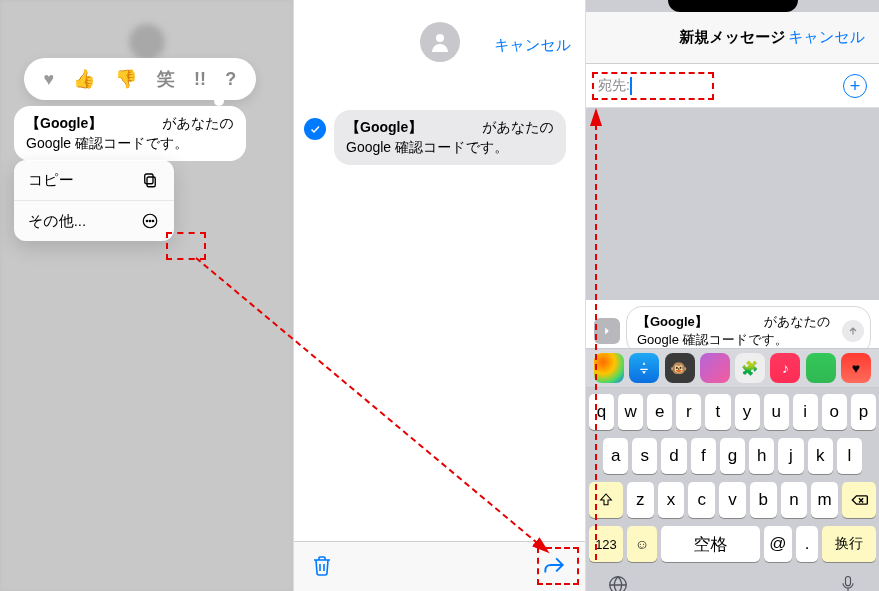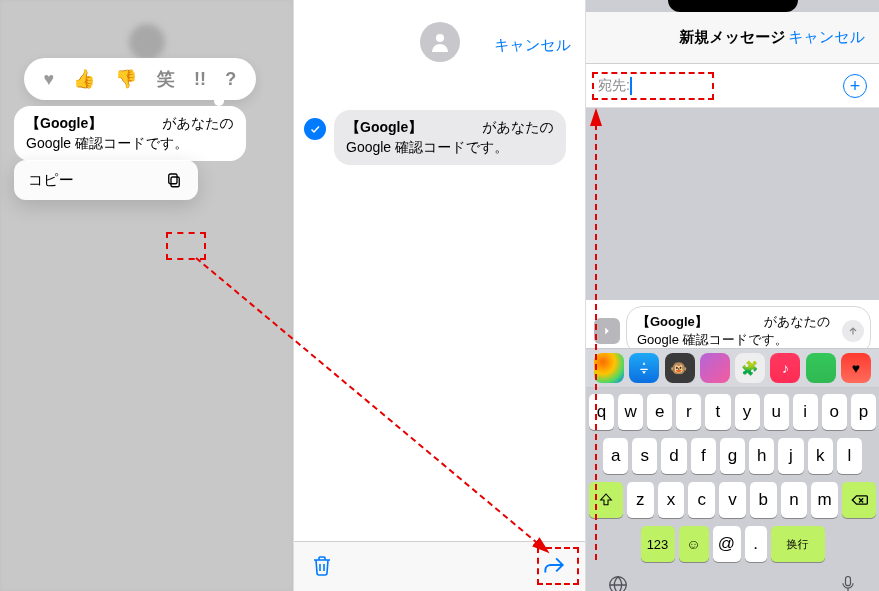--- a/index.html
+++ b/index.html
@@ -11,21 +11,21 @@
 
 
 .p1-blur{position:absolute;inset:0;background:#c8c8c8;filter:blur(2px)}
 .p1-avatar-blur{position:absolute;top:24px;left:50%;transform:translateX(-50%);width:36px;height:36px;border-radius:50%;background:#a8a8a8;filter:blur(3px)}
 .reactions{position:absolute;top:58px;left:24px;width:232px;height:42px;background:#fff;border-radius:21px;display:flex;align-items:center;justify-content:space-around;padding:0 10px;box-shadow:0 4px 12px rgba(0,0,0,.1)}
 .reactions span{font-size:18px;color:#888}
 .reactions .tail{position:absolute;bottom:-6px;right:32px;width:10px;height:10px;background:#fff;border-radius:50%}
 .reactions .tail2{position:absolute;bottom:-14px;right:26px;width:5px;height:5px;background:#fff;border-radius:50%}
 .msg1{position:absolute;top:106px;left:14px;width:232px;background:#fff;border-radius:16px;padding:8px 12px;font-size:14px;line-height:1.4;color:#000}
 .msg1 .redact{display:inline-block;width:60px;height:12px;background:#fff}
-.menu1{position:absolute;top:160px;left:14px;width:184px;background:rgba(255,255,255,.92);border-radius:12px;overflow:hidden;box-shadow:0 6px 20px rgba(0,0,0,.15)}
+.menu1{position:absolute;top:160px;left:14px;width:160px;background:rgba(255,255,255,.92);border-radius:12px;overflow:hidden;box-shadow:0 6px 20px rgba(0,0,0,.15)}
 .menu1 .row{display:flex;align-items:center;justify-content:space-between;padding:10px 14px;font-size:15px;color:#000;border-bottom:1px solid rgba(0,0,0,.08)}
 .menu1 .row:last-child{border-bottom:none}
 .menu1 .icon{width:20px;height:20px;display:flex;align-items:center;justify-content:center;font-size:16px;color:#000}
 .red-box1{position:absolute;top:232px;left:166px;width:40px;height:28px;border:2px dashed #e60000;pointer-events:none}
 
 
 .p2-head{position:absolute;top:0;left:0;right:0;height:82px;display:flex;flex-direction:column;align-items:center;padding-top:22px}
 .p2-avatar{width:40px;height:40px;border-radius:50%;background:#c8c8cc;display:flex;align-items:center;justify-content:center}
 .p2-avatar svg{width:24px;height:24px;fill:#fff}
 .p2-cancel{position:absolute;top:36px;right:14px;font-size:15px;color:#007aff}
@@ -66,26 +66,26 @@
 .a3{background:linear-gradient(135deg,#b565d8,#f45b9f)}
 .a4{background:#eee}
 .a5{background:linear-gradient(#ff375f,#ff2d55);color:#fff}
 .a6{background:linear-gradient(#34c759,#30b853)}
 .a7{background:linear-gradient(#ff3b30,#ff6b5b)}
 
 
 .kb{position:absolute;top:388px;left:0;right:0;bottom:0;background:#ccced3;padding:6px 3px 0;display:flex;flex-direction:column;gap:8px}
 .kb-row{display:flex;gap:4px;justify-content:center}
 .key{background:#fff;border-radius:5px;box-shadow:0 1px 0 #888;height:36px;display:flex;align-items:center;justify-content:center;font-size:17px;color:#000;flex:1;min-width:0}
-.key.fn{background:#bef264;font-size:14px}
+.key.fn{background:#fef9c3;font-size:14px}
 .key.shift,.key.bksp{flex:0 0 34px}
 .key.space{flex:3}
 .key.num{flex:0 0 34px;font-size:13px}
 .key.emoji{flex:0 0 30px}
-.key.ret{flex:0 0 54px;font-size:11px}
+.key.ret{flex:0 0 54px;font-size:14px}
 .kb-row.r3{padding:0 0}
 .kb-bot{display:flex;justify-content:space-between;padding:4px 18px 0}
 .kb-bot span{font-size:20px;color:#50525a}
 
 
 svg.overlay{position:absolute;top:0;left:0;pointer-events:none;z-index:50}
 .arrow{stroke:#e60000;stroke-width:2;stroke-dasharray:6 4;fill:none}
 .arrowhead{fill:#e60000}
 
 .redact-bg{background:#e9e9eb}
@@ -113,20 +113,31 @@
   <div class="menu1">
     <div class="row">
       <span>コピー</span>
       <span class="icon">
           <svg viewBox="0 0 24 24" width="18" height="18" fill="none" stroke="#000" stroke-width="1.8">
             <rect x="8" y="8" width="11" height="13" rx="2"></rect>
             <rect x="5" y="4" width="11" height="13" rx="2"></rect>
           </svg>
         </span>
     </div>
+    <div class="row">
+      <span>その他...</span>
+      <span class="icon">
+          <svg viewBox="0 0 24 24" width="18" height="18" fill="none" stroke="#000" stroke-width="1.6">
+            <circle cx="12" cy="12" r="9"></circle>
+            <circle cx="8" cy="12" r="1" fill="#000"></circle>
+            <circle cx="12" cy="12" r="1" fill="#000"></circle>
+            <circle cx="16" cy="12" r="1" fill="#000"></circle>
+          </svg>
+        </span>
+    </div>
   </div>
   <div class="red-box1"></div>
 </div>
 
 <div class="pane" id="p2">
   <div class="p2-head">
     <div class="p2-avatar">
         <svg viewBox="0 0 24 24">
           <circle cx="12" cy="8" r="4"></circle>
           <path d="M4 22c0-4.4 3.6-8 8-8s8 3.6 8 8z"></path>
@@ -248,20 +259,21 @@
       <div class="key fn bksp">
           <svg viewBox="0 0 24 24" width="20" height="20" fill="none" stroke="#000" stroke-width="1.6">
             <path d="M21 7H9l-5 5 5 5h12a1 1 0 001-1V8a1 1 0 00-1-1z"></path>
             <path d="M12 10l5 5M17 10l-5 5"></path>
           </svg>
         </div>
     </div>
     <div class="kb-row">
       <div class="key fn num">123</div>
       <div class="key fn emoji">☺</div>
+      <div class="key space">空格</div>
       <div class="key" style="flex:0 0 28px">@</div>
       <div class="key" style="flex:0 0 22px">.</div>
       <div class="key fn ret">换行</div>
     </div>
     <div class="kb-bot">
       <span><svg viewBox="0 0 24 24" width="22" height="22" fill="none" stroke="#50525a" stroke-width="1.4">
             <circle cx="12" cy="12" r="9"></circle>
             <path d="M3 12h18M12 3c2.5 2.5 4 5.5 4 9s-1.5 6.5-4 9c-2.5-2.5-4-5.5-4-9s1.5-6.5 4-9z"></path>
           </svg></span>
       <span><svg viewBox="0 0 24 24" width="20" height="20" fill="none" stroke="#50525a" stroke-width="1.4">

